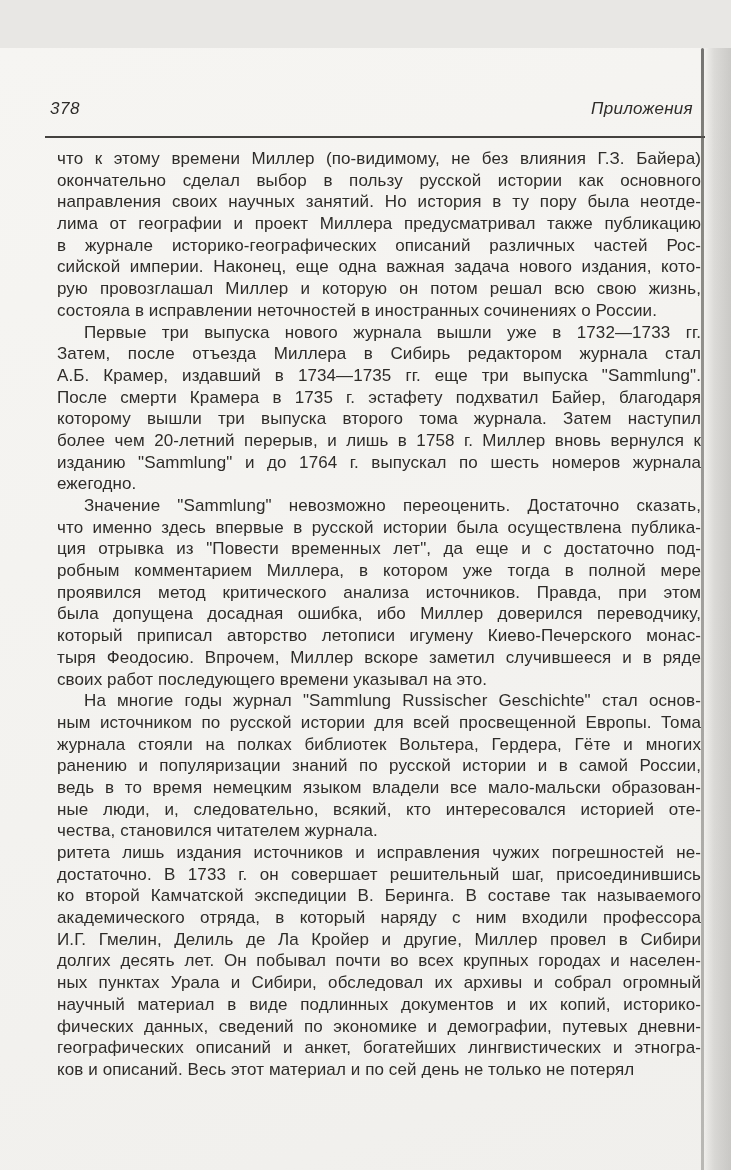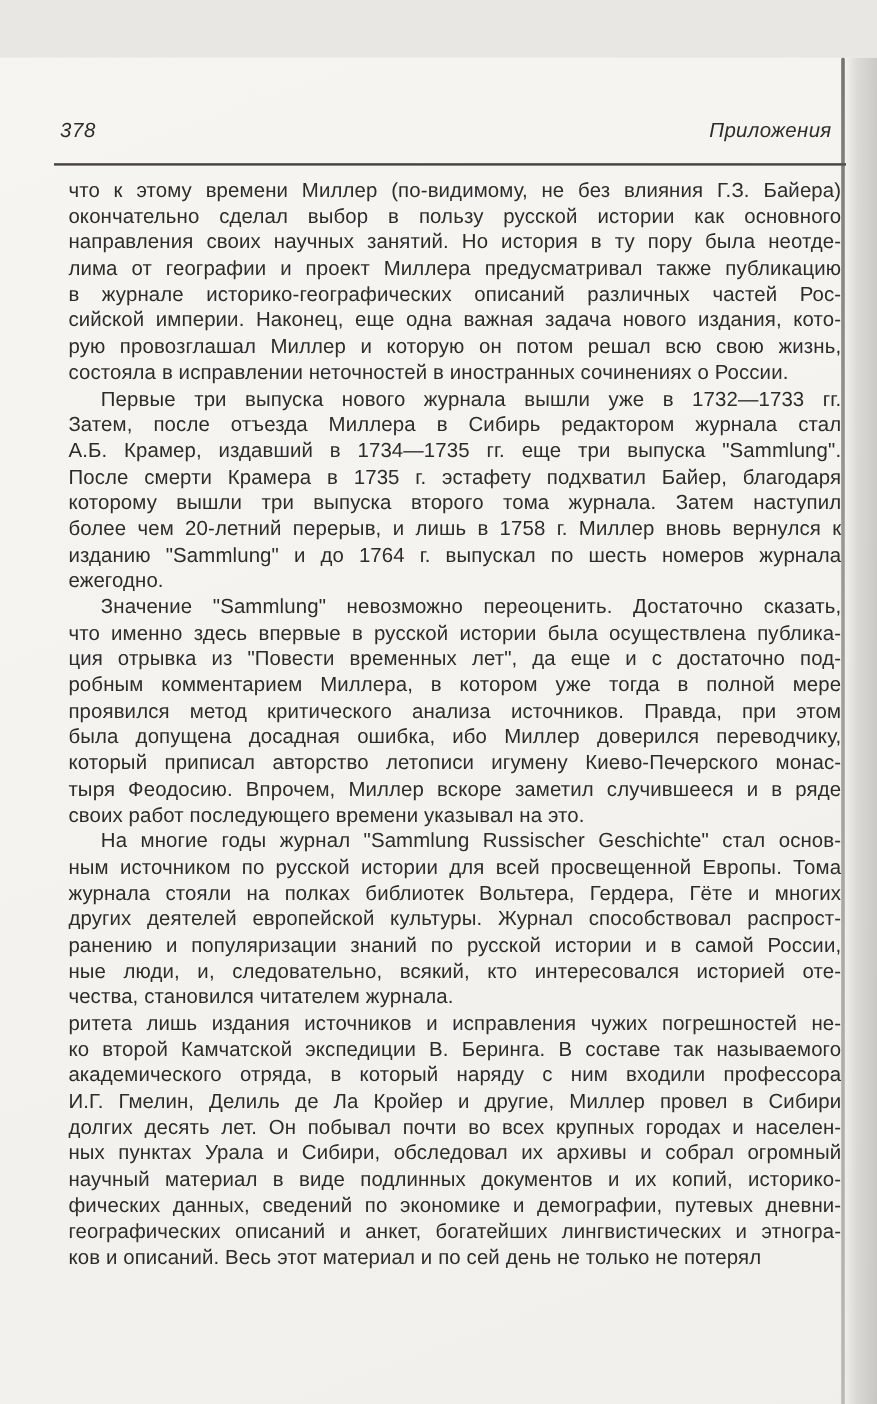--- a/index.html
+++ b/index.html
@@ -103,25 +103,26 @@
       <div class="line">ция отрывка из "Повести временных лет", да еще и с достаточно под-</div>
       <div class="line">робным комментарием Миллера, в котором уже тогда в полной мере</div>
       <div class="line">проявился метод критического анализа источников. Правда, при этом</div>
       <div class="line">была допущена досадная ошибка, ибо Миллер доверился переводчику,</div>
       <div class="line">который приписал авторство летописи игумену Киево-Печерского монас-</div>
       <div class="line">тыря Феодосию. Впрочем, Миллер вскоре заметил случившееся и в ряде</div>
       <div class="line last">своих работ последующего времени указывал на это.</div>
       <div class="line indent">На многие годы журнал "Sammlung Russischer Geschichte" стал основ-</div>
       <div class="line">ным источником по русской истории для всей просвещенной Европы. Тома</div>
       <div class="line">журнала стояли на полках библиотек Вольтера, Гердера, Гёте и многих</div>
-      <div class="line">других деятелей европейской культуры. Журнал способствовал распрост-</div>
       <div class="line">ранению и популяризации знаний по русской истории и в самой России,</div>
+      <div class="line">ведь в то время немецким языком владели все мало-мальски образован-</div>
       <div class="line">ные люди, и, следовательно, всякий, кто интересовался историей оте-</div>
       <div class="line last">чества, становился читателем журнала.</div>
       <div class="line">ритета лишь издания источников и исправления чужих погрешностей не-</div>
+      <div class="line">достаточно. В 1733 г. он совершает решительный шаг, присоединившись</div>
       <div class="line">ко второй Камчатской экспедиции В. Беринга. В составе так называемого</div>
       <div class="line">академического отряда, в который наряду с ним входили профессора</div>
       <div class="line">И.Г. Гмелин, Делиль де Ла Кройер и другие, Миллер провел в Сибири</div>
       <div class="line">долгих десять лет. Он побывал почти во всех крупных городах и населен-</div>
       <div class="line">ных пунктах Урала и Сибири, обследовал их архивы и собрал огромный</div>
       <div class="line">научный материал в виде подлинных документов и их копий, историко-</div>
       <div class="line">фических данных, сведений по экономике и демографии, путевых дневни-</div>
       <div class="line">географических описаний и анкет, богатейших лингвистических и этногра-</div>
       <div class="line last">ков и описаний. Весь этот материал и по сей день не только не потерял</div>
     </div>

